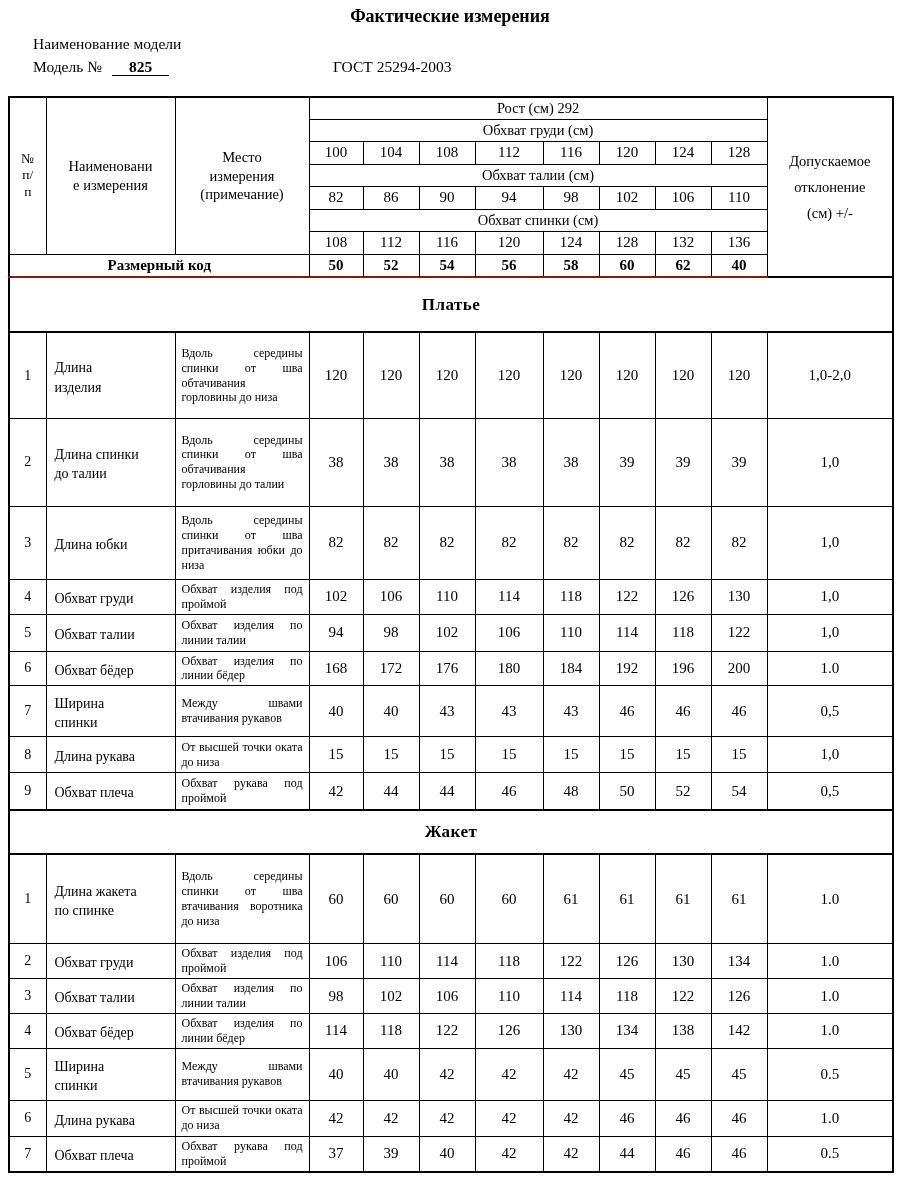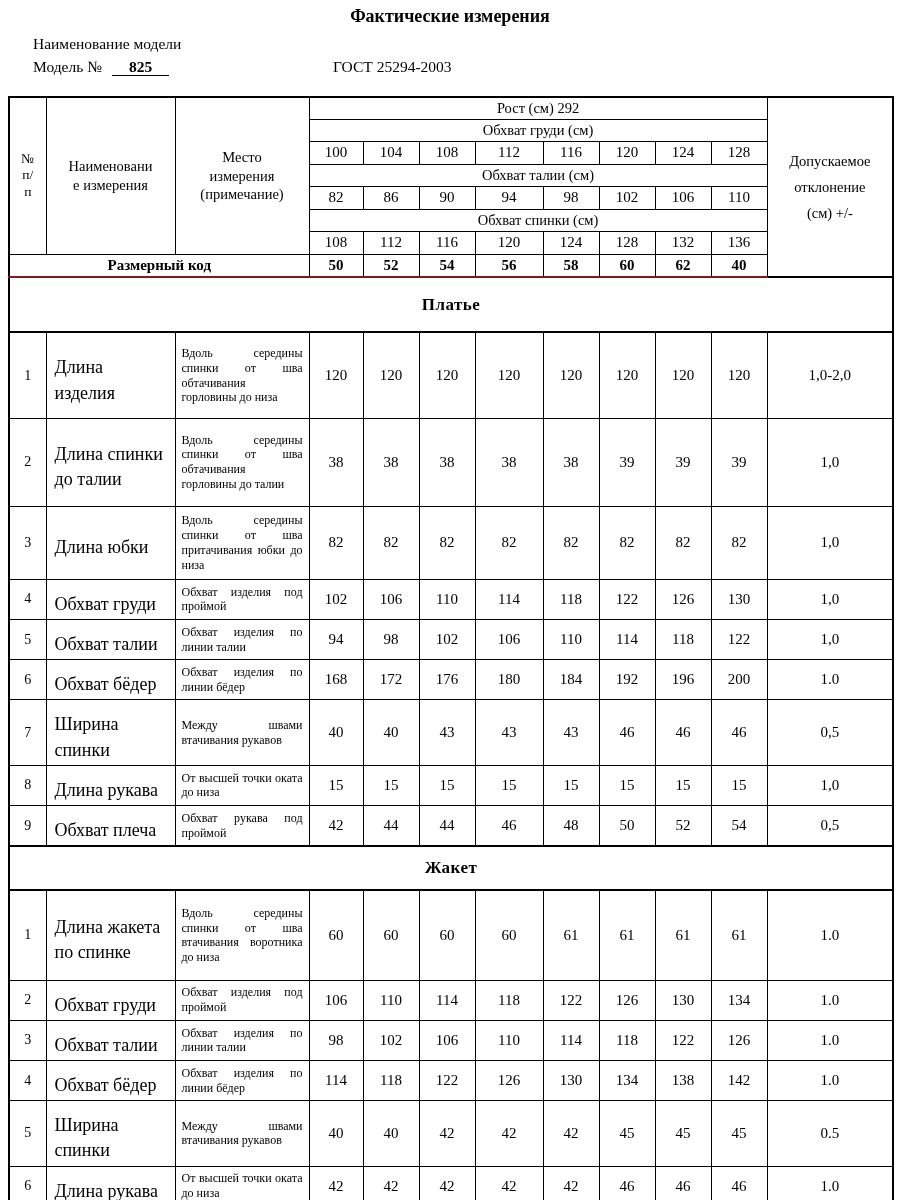--- a/index.html
+++ b/index.html
@@ -15,22 +15,22 @@
   td{border:1px solid #000;text-align:center;vertical-align:middle;
      padding:1px 2px;overflow:hidden;font-size:15px;}
   .pre{white-space:pre-line;}
   .hcell{font-size:14.5px;line-height:1.3;}
   .dev-head{line-height:1.8;}
   .num-head{font-size:13.5px;line-height:1.25;}
   .size-code-row td{font-weight:bold;border-bottom:2px solid #7f1d1d;font-size:15px;}
   .section-title{font-weight:bold;font-size:17px;border-top:2px solid #000;
                  border-bottom:2px solid #000;letter-spacing:.5px;border-radius:22px;}
   .num-cell{font-size:14px;}
-  .name-cell{text-align:left;font-size:18px;line-height:1.4;
-             padding:12px 3px 2px 8px;white-space:pre-line;}
+  .name-cell{text-align:left;font-size:14px;line-height:1.4;
+             padding:6px 3px 2px 8px;white-space:pre-line;}
   .place-cell{text-align:justify;font-size:12px;line-height:1.24;padding:2px 6px;}
   .val-cell,.dev-cell{font-size:15px;}
 </style>
 </head>
 <body>
 
 <div class="doc-title">Фактические измерения</div>
 <div class="line1">Наименование модели</div>
 <div class="line2">
   <span>Модель №</span><span class="model-no">825</span>

